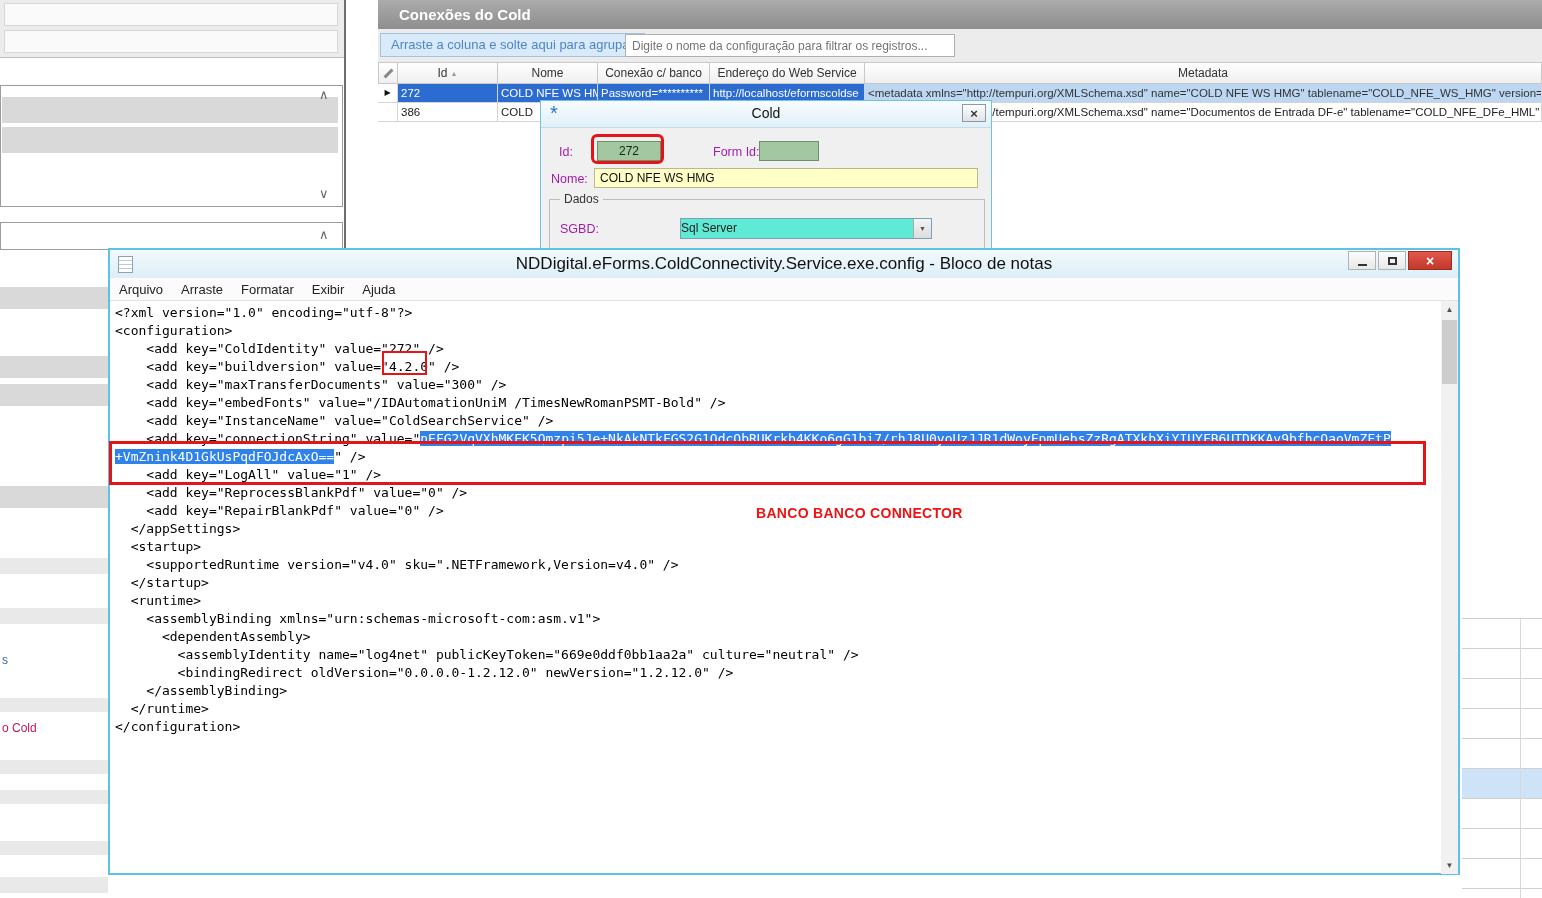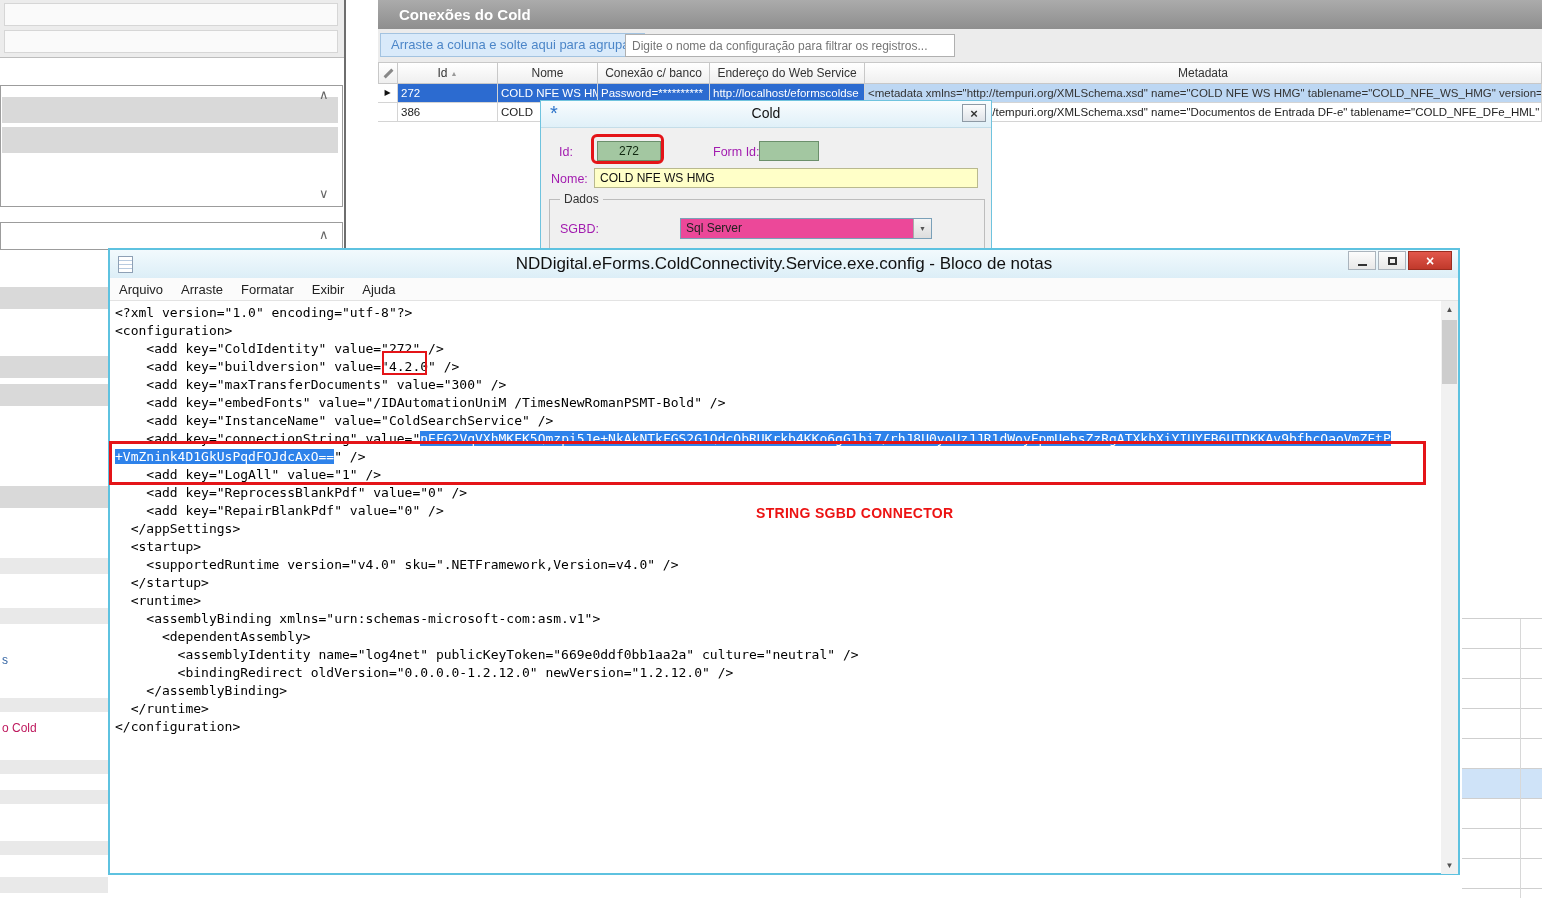--- a/index.html
+++ b/index.html
@@ -49,21 +49,21 @@
   .dlg-titlebar{position:relative;height:26px;background:linear-gradient(#f8fcfe,#e0f0f8);border-bottom:1px solid #c5dde8;}
   .dlg-icon{position:absolute;left:9px;top:3px;color:#2e74c9;font-size:20px;line-height:18px;}
   .dlg-title{display:block;text-align:center;font-size:14px;color:#111;line-height:25px;}
   .dlg-close{position:absolute;right:5px;top:3px;width:24px;height:18px;border:1px solid #8e9aa5;background:linear-gradient(#fdfdfd,#dfe3e8);color:#333;font-size:13px;font-weight:bold;text-align:center;line-height:17px;box-sizing:border-box;cursor:default;}
   .dlg-label{position:absolute;font-size:12.5px;color:#a21caf;}
   .field{position:absolute;height:20px;box-sizing:border-box;font-size:12px;line-height:19px;}
   .field.green{background:#a3c7a1;border:1px solid #6b8f6b;text-align:center;color:#102810;}
   .field.yellow{background:#ffffc8;border:1px solid #b9b98f;padding-left:5px;color:#111;}
   .groupbox{position:absolute;left:8px;top:98px;width:436px;height:58px;border:1px solid #bdbdbd;box-sizing:border-box;}
   .groupbox .legend{position:absolute;left:10px;top:-8px;background:#f0f0f0;padding:0 4px;font-size:12px;color:#333;}
-  .combo{position:absolute;left:130px;top:18px;width:252px;height:21px;background:#ec4899;border:1px solid #7aa0b8;box-sizing:border-box;font-size:12px;line-height:19px;padding-left:5px;color:#222;}
+  .combo{position:absolute;left:130px;top:18px;width:252px;height:21px;background:#5eead4;border:1px solid #7aa0b8;box-sizing:border-box;font-size:12px;line-height:19px;color:#222;}
   .combo .arrow{position:absolute;right:0;top:0;width:18px;height:100%;background:linear-gradient(#f4f4f4,#dddddd);border-left:1px solid #aaa;text-align:center;font-size:7px;color:#555;line-height:19px;box-sizing:border-box;}
 
   
   .notepad{position:absolute;left:108px;top:248px;width:1352px;height:627px;background:#fff;border:2px solid #5ec2e0;box-sizing:border-box;z-index:10;}
   .np-titlebar{position:relative;height:28px;background:linear-gradient(#f2fafd,#dceef7);}
   .np-icon{position:absolute;left:8px;top:6px;width:13px;height:15px;border:1px solid #8ea0b5;background:repeating-linear-gradient(to bottom,#ffffff 0 3px,#b8cbe0 3px 4px);}
   .np-title{display:block;text-align:center;font-size:17px;color:#111;line-height:27px;}
   .np-buttons{position:absolute;right:6px;top:1px;display:flex;gap:2px;}
   .np-btn{width:28px;height:19px;border:1px solid #aab4bd;background:linear-gradient(#fcfcfc,#e8e8e8);display:flex;align-items:center;justify-content:center;box-sizing:border-box;cursor:default;}
   .np-btn.close{width:44px;background:linear-gradient(#e2574b,#c0392b);border:1px solid #9b2c20;color:#fff;font-size:14px;font-weight:bold;}
@@ -257,15 +257,15 @@
         <span class="np-scroll-btn top">▲</span>
         <span class="np-thumb"></span>
         <span class="np-scroll-btn bottom">▼</span>
       </div>
     </div>
   </div>
 
   <div class="anno-box thin" style="left:382px;top:351px;width:45px;height:24px"></div>
   <div class="anno-box" style="left:109px;top:441px;width:1317px;height:44px"></div>
   <div class="anno-box rounded" style="left:591px;top:134px;width:73px;height:30px"></div>
-  <div class="anno-label" style="left:756px;top:505px">STRING SGBD CONNECTOR</div>
+  <div class="anno-label" style="left:756px;top:505px">BANCO BANCO CONNECTOR</div>
 
 </div>
 
 </body></html>

